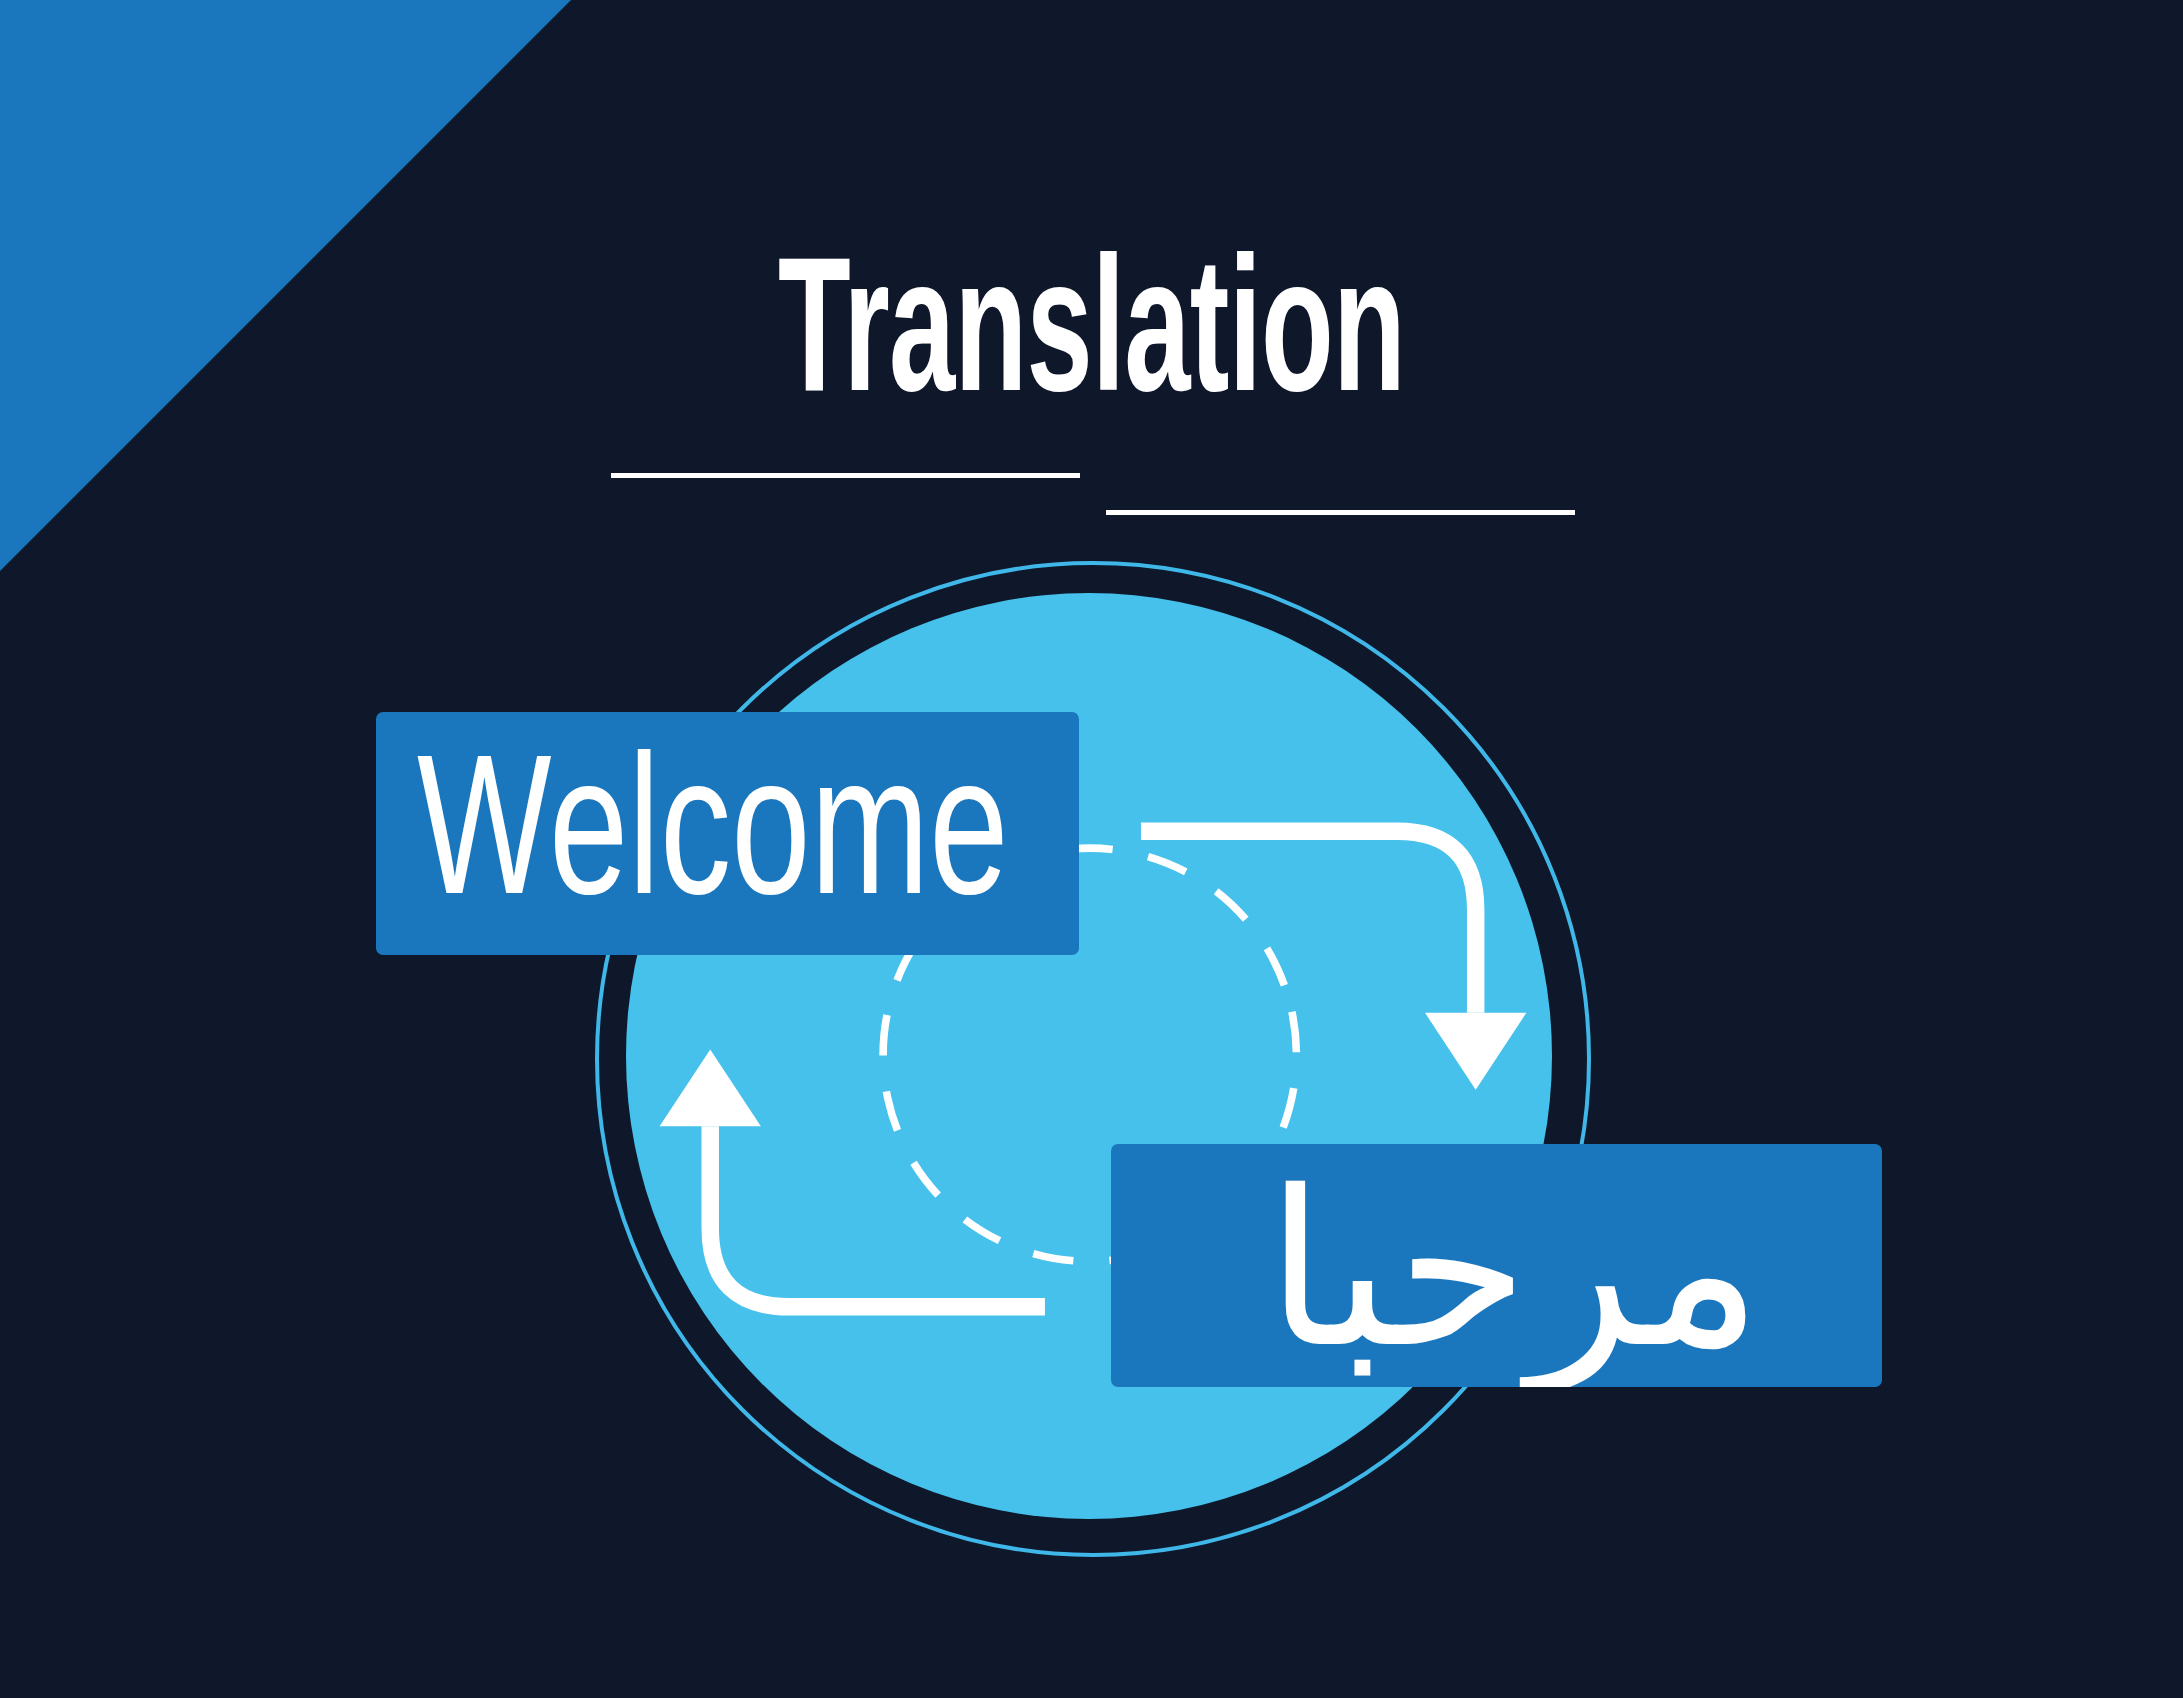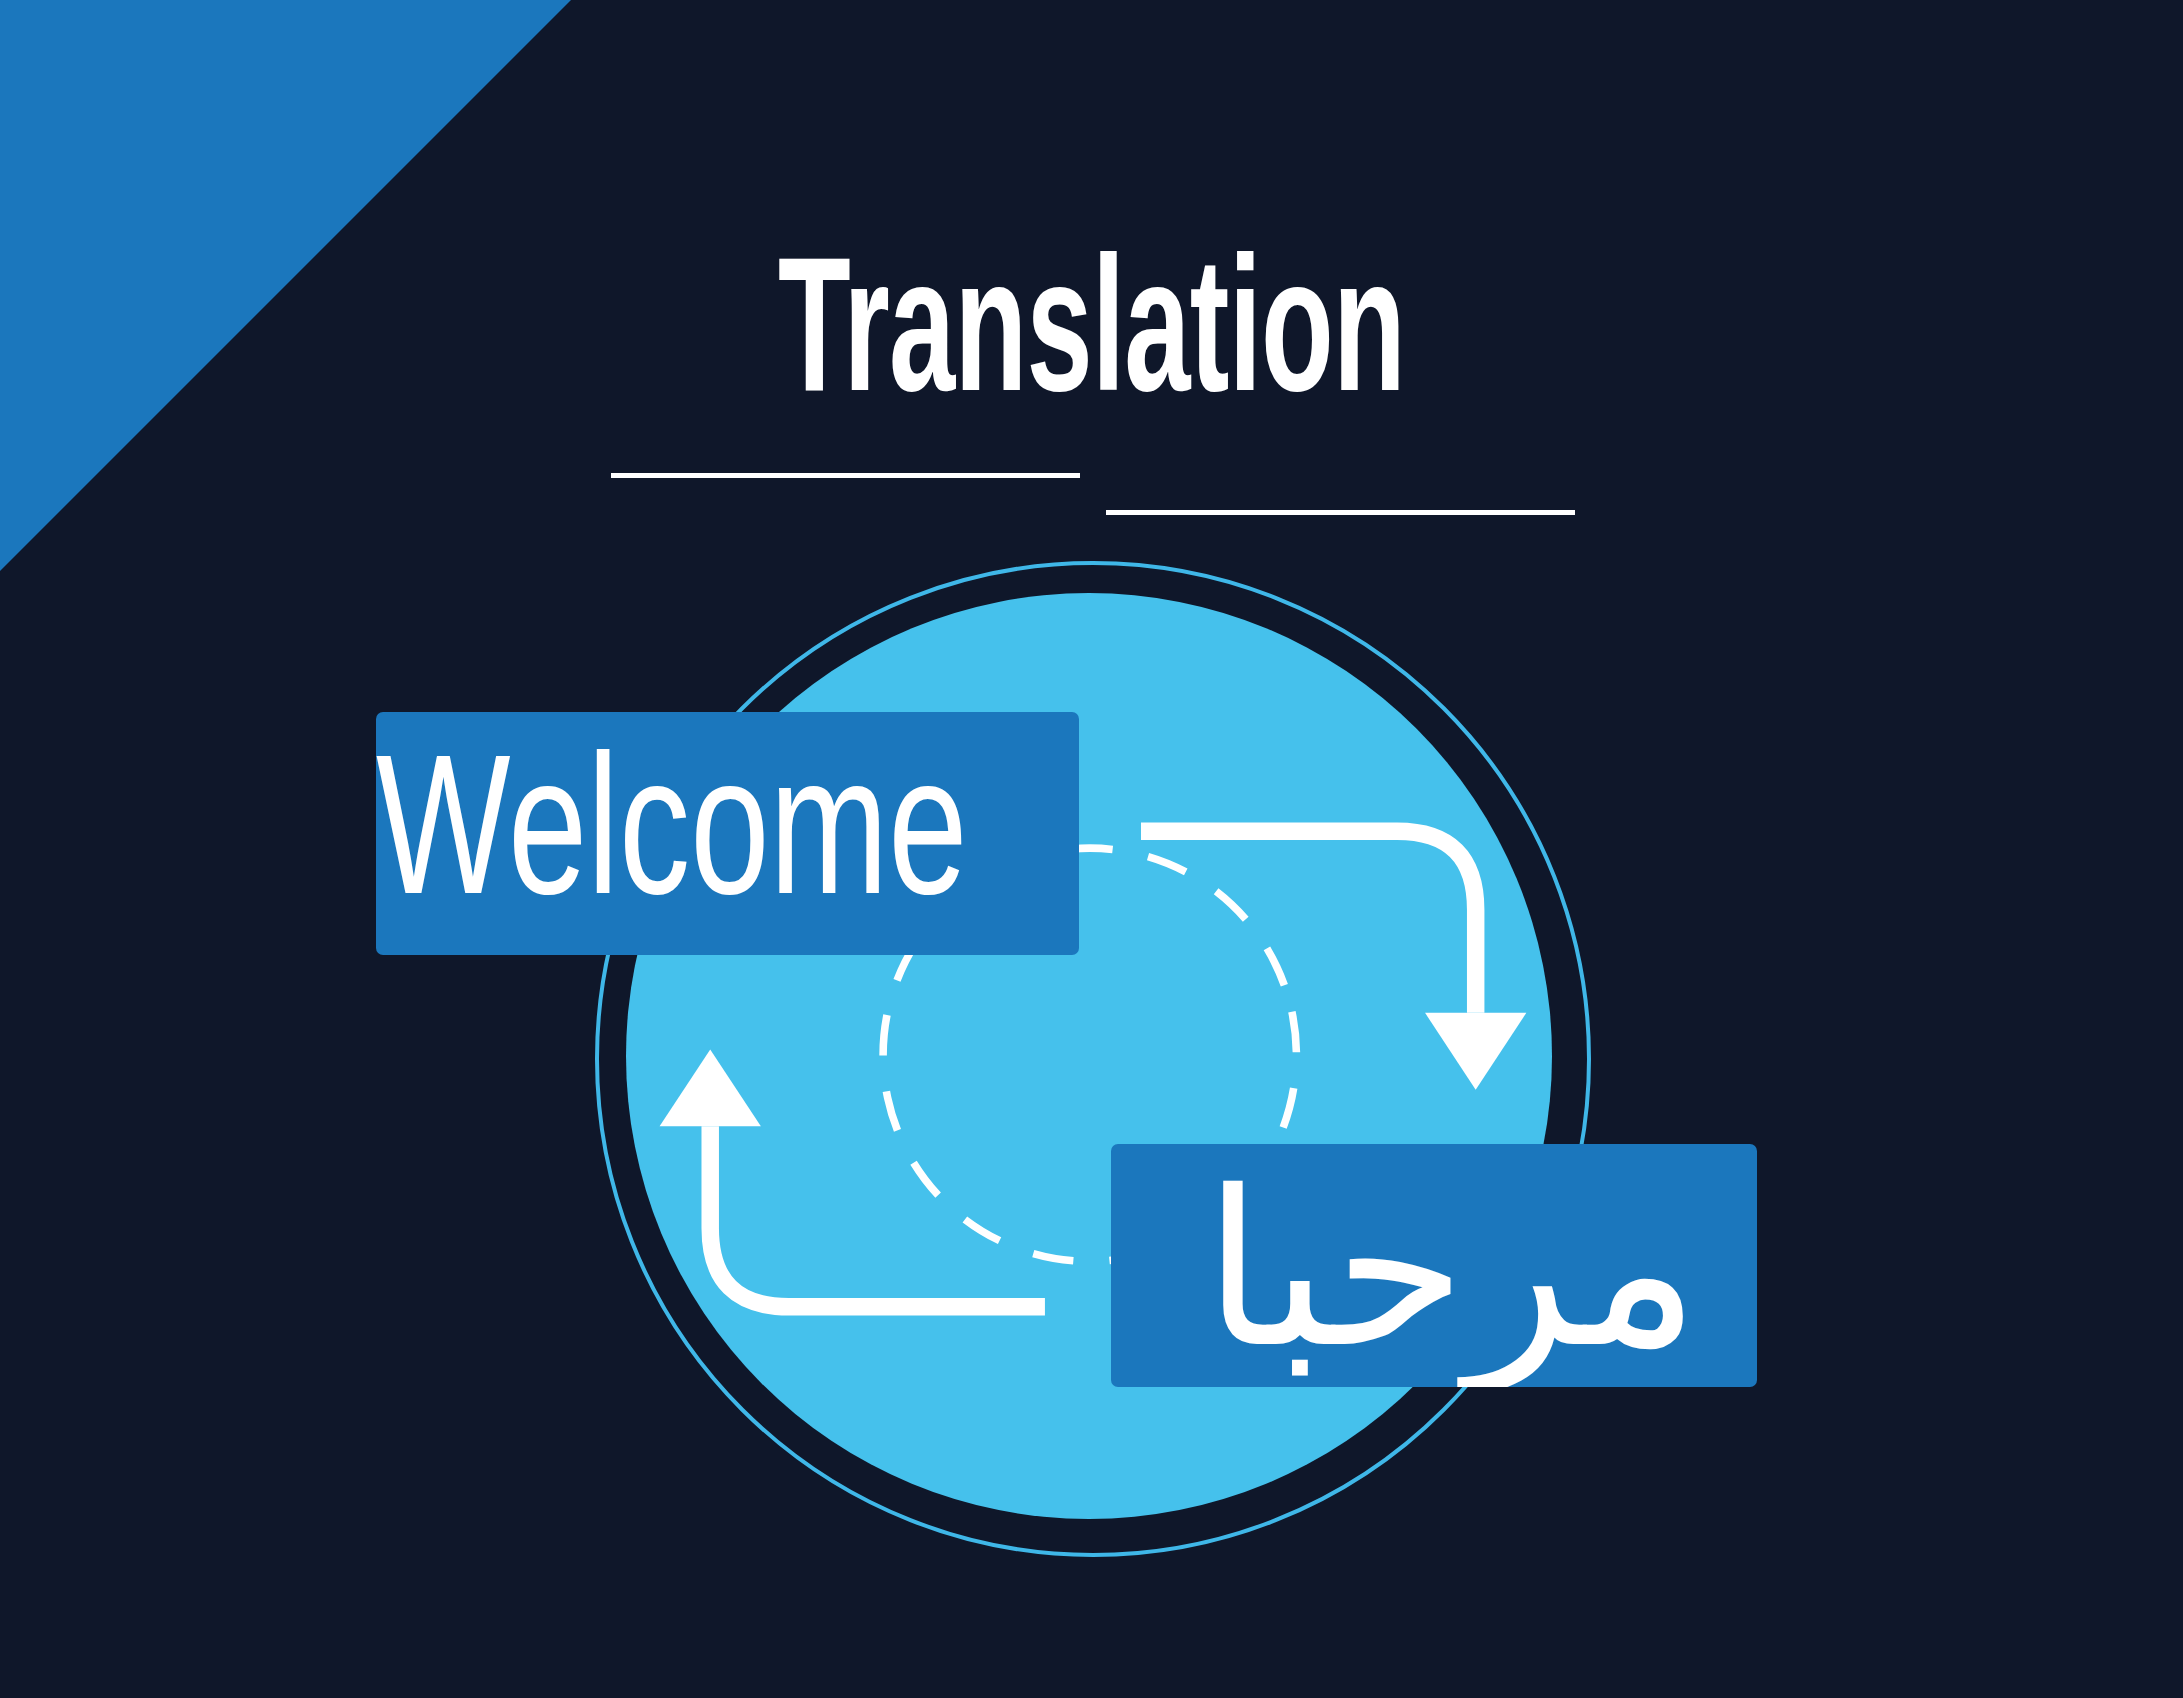--- a/index.html
+++ b/index.html
@@ -84,26 +84,27 @@
     display: flex;
     align-items: center;
     overflow: hidden;
   }
   #chip-source {
     left: 376px;
     top: 712px;
     width: 703px;
     height: 243px;
     justify-content: flex-start;
+    padding-left: 41px;
     box-sizing: border-box;
   }
   #chip-target {
     left: 1111px;
     top: 1144px;
-    width: 646px;
+    width: 771px;
     height: 243px;
     justify-content: center;
     box-sizing: border-box;
   }
   #source-text {
     color: #ffffff;
     font-size: 198px;
     line-height: 1;
     font-weight: 300;
     transform: scaleX(0.72);

